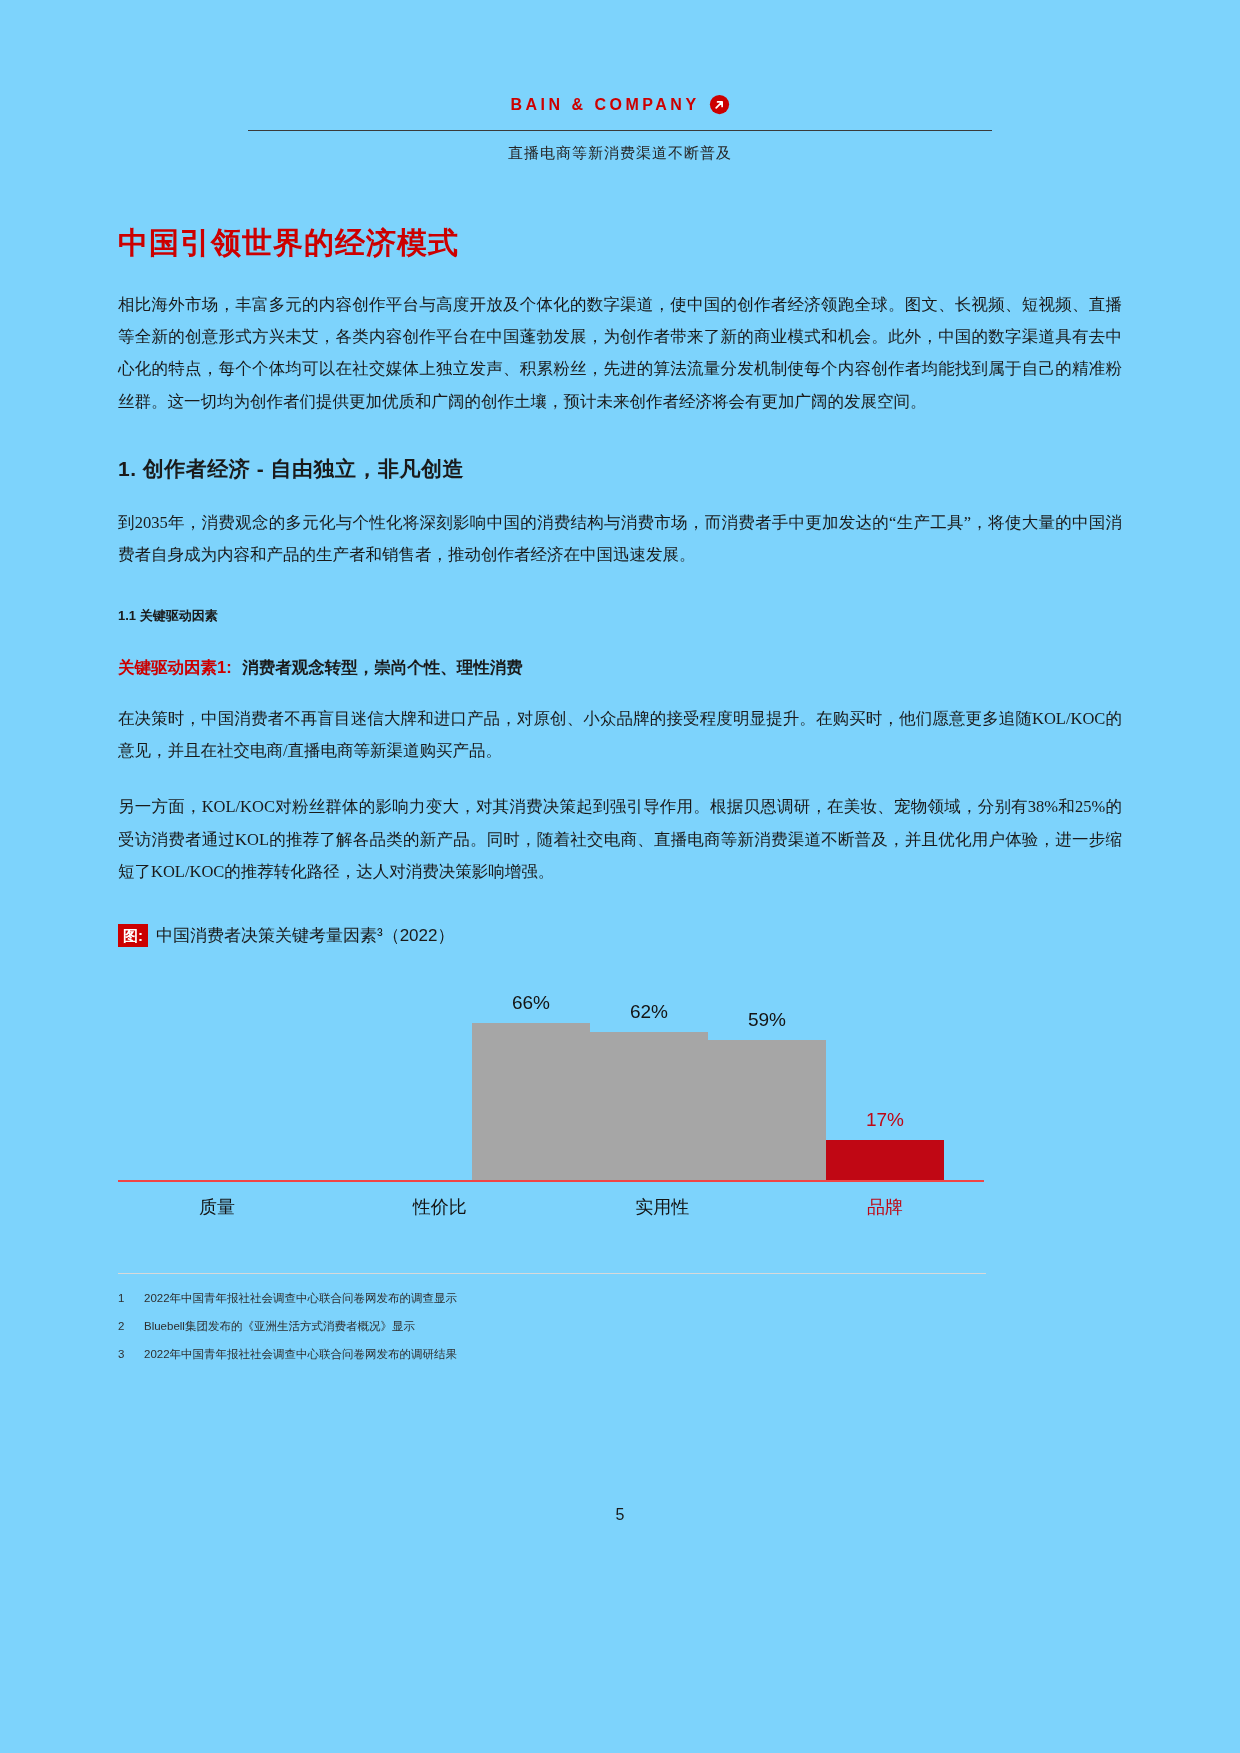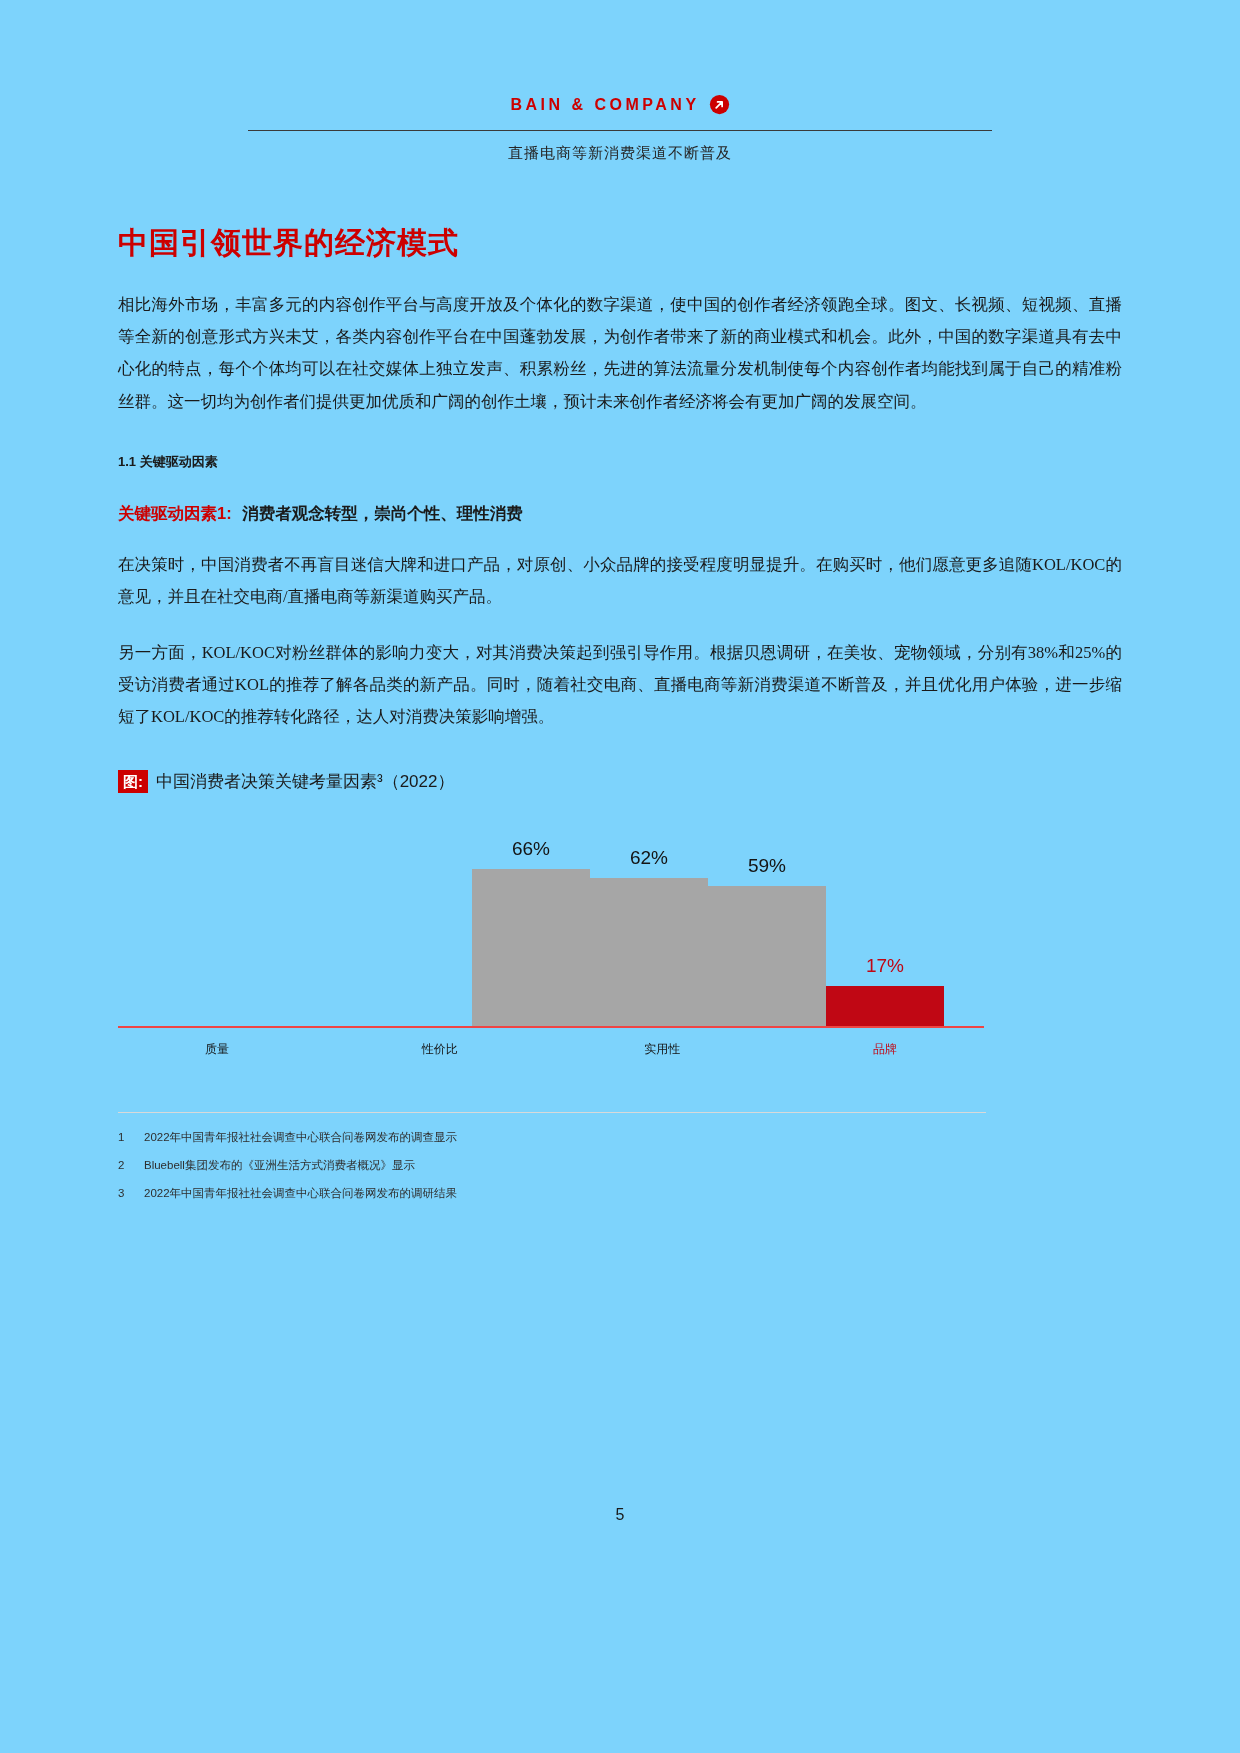--- a/index.html
+++ b/index.html
@@ -53,21 +53,21 @@
   .chart-row{
     display:flex;justify-content:flex-end;align-items:flex-end;
     padding:0 40px;border-bottom:2px solid #ef4444;min-height:205px;
   }
   .col{width:118px;display:flex;flex-direction:column;align-items:center;justify-content:flex-end;}
   .value{font-size:19px;margin-bottom:9px;color:#141414;}
   .bar{width:118px;background:var(--bar-gray);height:0;}
   .col.highlight .bar{background:var(--bar-red);}
   .col.highlight .value{color:var(--bar-red);}
   .cats-row{display:flex;justify-content:space-between;padding:0 40px;margin-top:13px;}
-  .cat{width:118px;text-align:center;font-size:12px;color:#141414;}
+  .cat{width:118px;text-align:center;font-size:18px;color:#141414;}
   .cat.highlight-text{color:var(--bar-red);}
 
   
   .footnote-divider{width:868px;border:0;border-top:1px solid #d9d9d9;margin-top:54px;}
   .footnotes{margin-top:16px;}
   .footnote{display:flex;font-size:11.5px;color:#2e2e2e;line-height:1.5;margin-top:11px;}
   .footnote .num{width:26px;flex:0 0 26px;}
 
   
   .page-number{
@@ -93,21 +93,23 @@
     <hr class="header-rule">
     <div class="doc-subtitle">直播电商等新消费渠道不断普及</div>
   </div>
 
   <div class="content">
 
     <h1 class="page-title">中国引领世界的经济模式</h1>
 
     <p class="body">相比海外市场，丰富多元的内容创作平台与高度开放及个体化的数字渠道，使中国的创作者经济领跑全球。图文、长视频、短视频、直播等全新的创意形式方兴未艾，各类内容创作平台在中国蓬勃发展，为创作者带来了新的商业模式和机会。此外，中国的数字渠道具有去中心化的特点，每个个体均可以在社交媒体上独立发声、积累粉丝，先进的算法流量分发机制使每个内容创作者均能找到属于自己的精准粉丝群。这一切均为创作者们提供更加优质和广阔的创作土壤，预计未来创作者经济将会有更加广阔的发展空间。</p>
 
+    <h2 class="section">1. 创作者经济 - 自由独立，非凡创造</h2>
 
+    <p class="body serif">到2035年，消费观念的多元化与个性化将深刻影响中国的消费结构与消费市场，而消费者手中更加发达的“生产工具”，将使大量的中国消费者自身成为内容和产品的生产者和销售者，推动创作者经济在中国迅速发展。</p>
 
     <h3 class="subsection">1.1 关键驱动因素</h3>
 
     <p class="driver">
       <span class="label">关键驱动因素1:</span>
       <span>消费者观念转型，崇尚个性、理性消费</span>
     </p>
 
     <p class="body serif">在决策时，中国消费者不再盲目迷信大牌和进口产品，对原创、小众品牌的接受程度明显提升。在购买时，他们愿意更多追随KOL/KOC的意见，并且在社交电商/直播电商等新渠道购买产品。</p>
     <p class="body serif">另一方面，KOL/KOC对粉丝群体的影响力变大，对其消费决策起到强引导作用。根据贝恩调研，在美妆、宠物领域，分别有38%和25%的受访消费者通过KOL的推荐了解各品类的新产品。同时，随着社交电商、直播电商等新消费渠道不断普及，并且优化用户体验，进一步缩短了KOL/KOC的推荐转化路径，达人对消费决策影响增强。</p>

